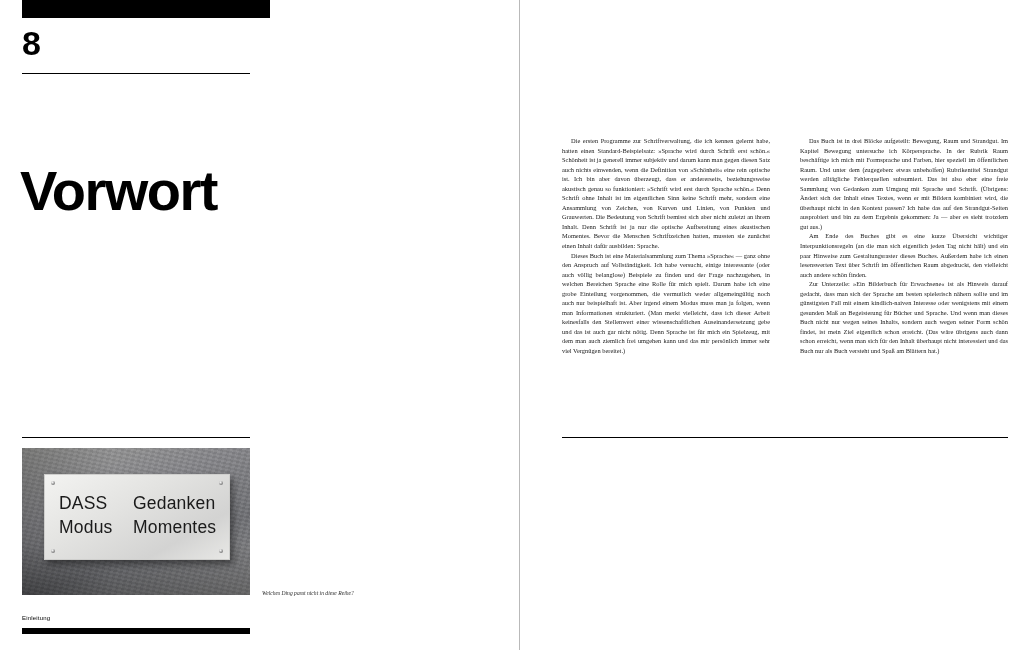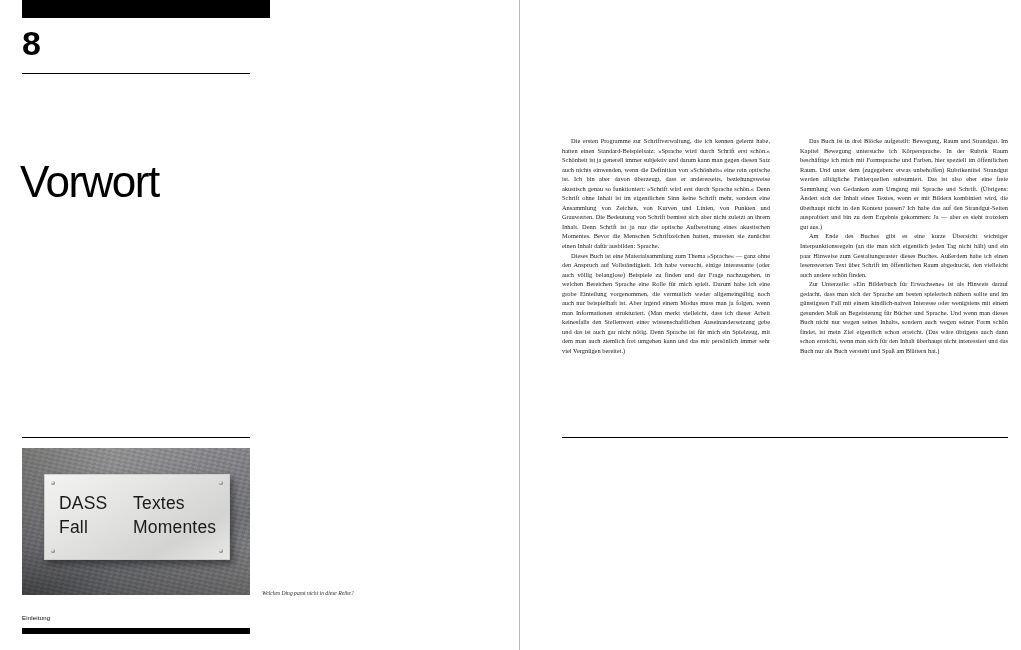--- a/index.html
+++ b/index.html
@@ -53,22 +53,22 @@
     height: 1px;
     background: #000;
   }
 
   
   .headline {
     position: absolute;
     left: 20px;
     top: 125px;
     font-family: "Liberation Sans", sans-serif;
-    font-weight: normal;
-    font-size: 44px;
+    font-weight: bold;
+    font-size: 56px;
     line-height: 56px;
     letter-spacing: -1.5px;
     color: #000;
   }
 
   
   .v-rule {
     position: absolute;
     left: 519px;
     top: 0px;
@@ -240,24 +240,24 @@
     <div class="shadow-l"></div>
     <div class="shadow-b"></div>
     <div class="sign">
       <span class="screw tl"></span>
       <span class="screw tr"></span>
       <span class="screw bl"></span>
       <span class="screw br"></span>
       <div class="sign-text">
         <div class="sign-row">
           <span class="sign-col-a">DASS</span>
-          <span class="sign-col-b">Textes</span>
+          <span class="sign-col-b">Gedanken</span>
         </div>
         <div class="sign-row">
-          <span class="sign-col-a">Fall</span>
+          <span class="sign-col-a">Modus</span>
           <span class="sign-col-b">Momentes</span>
         </div>
       </div>
     </div>
   </div>
 
   <div class="caption">Welches Ding passt nicht in diese Reihe?</div>
 
   <div class="running-foot">Einleitung</div>
   <div class="bottom-bar"></div>

